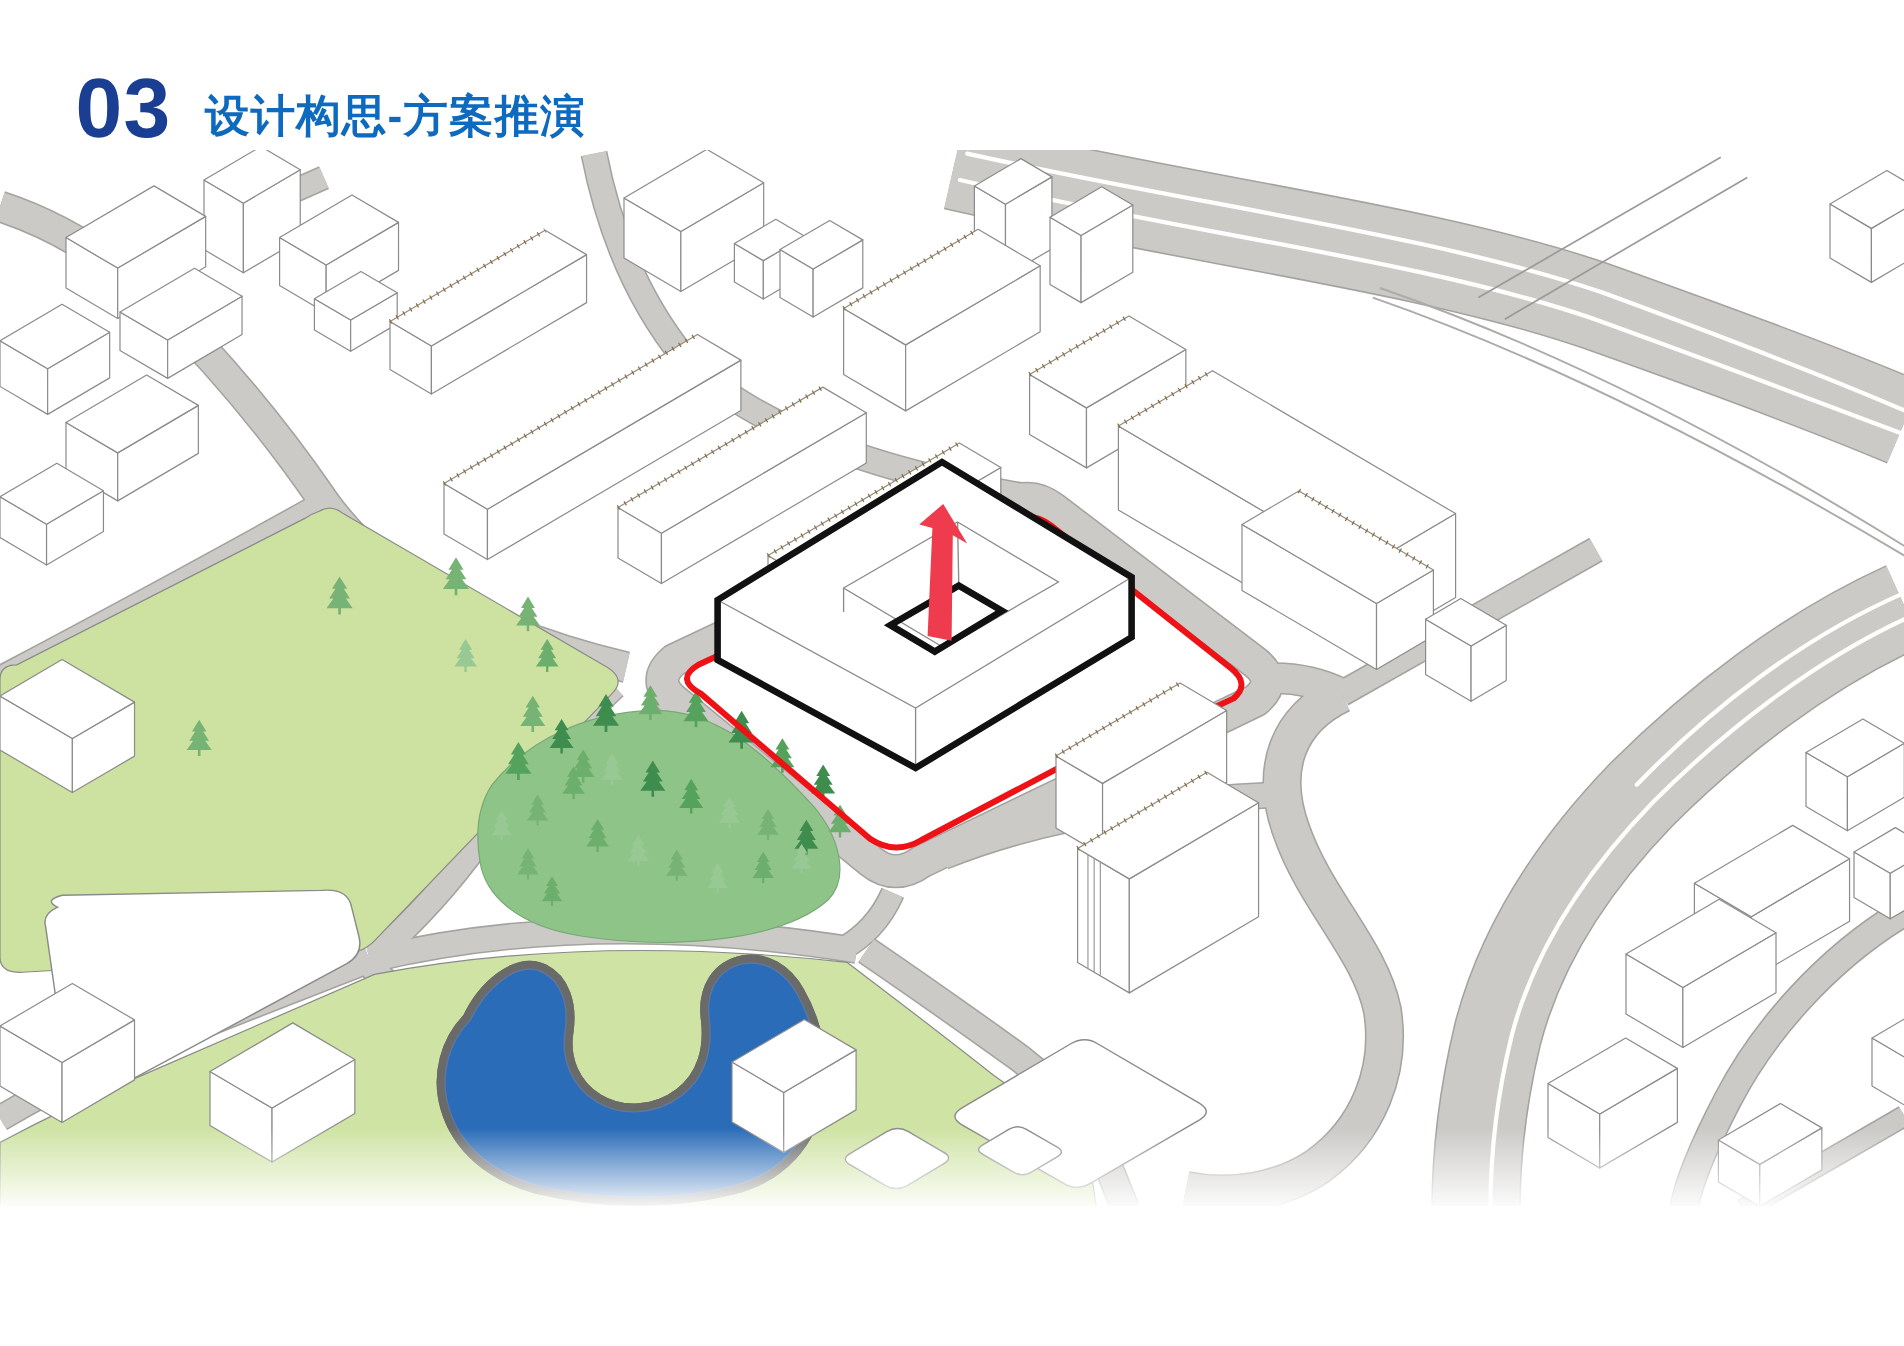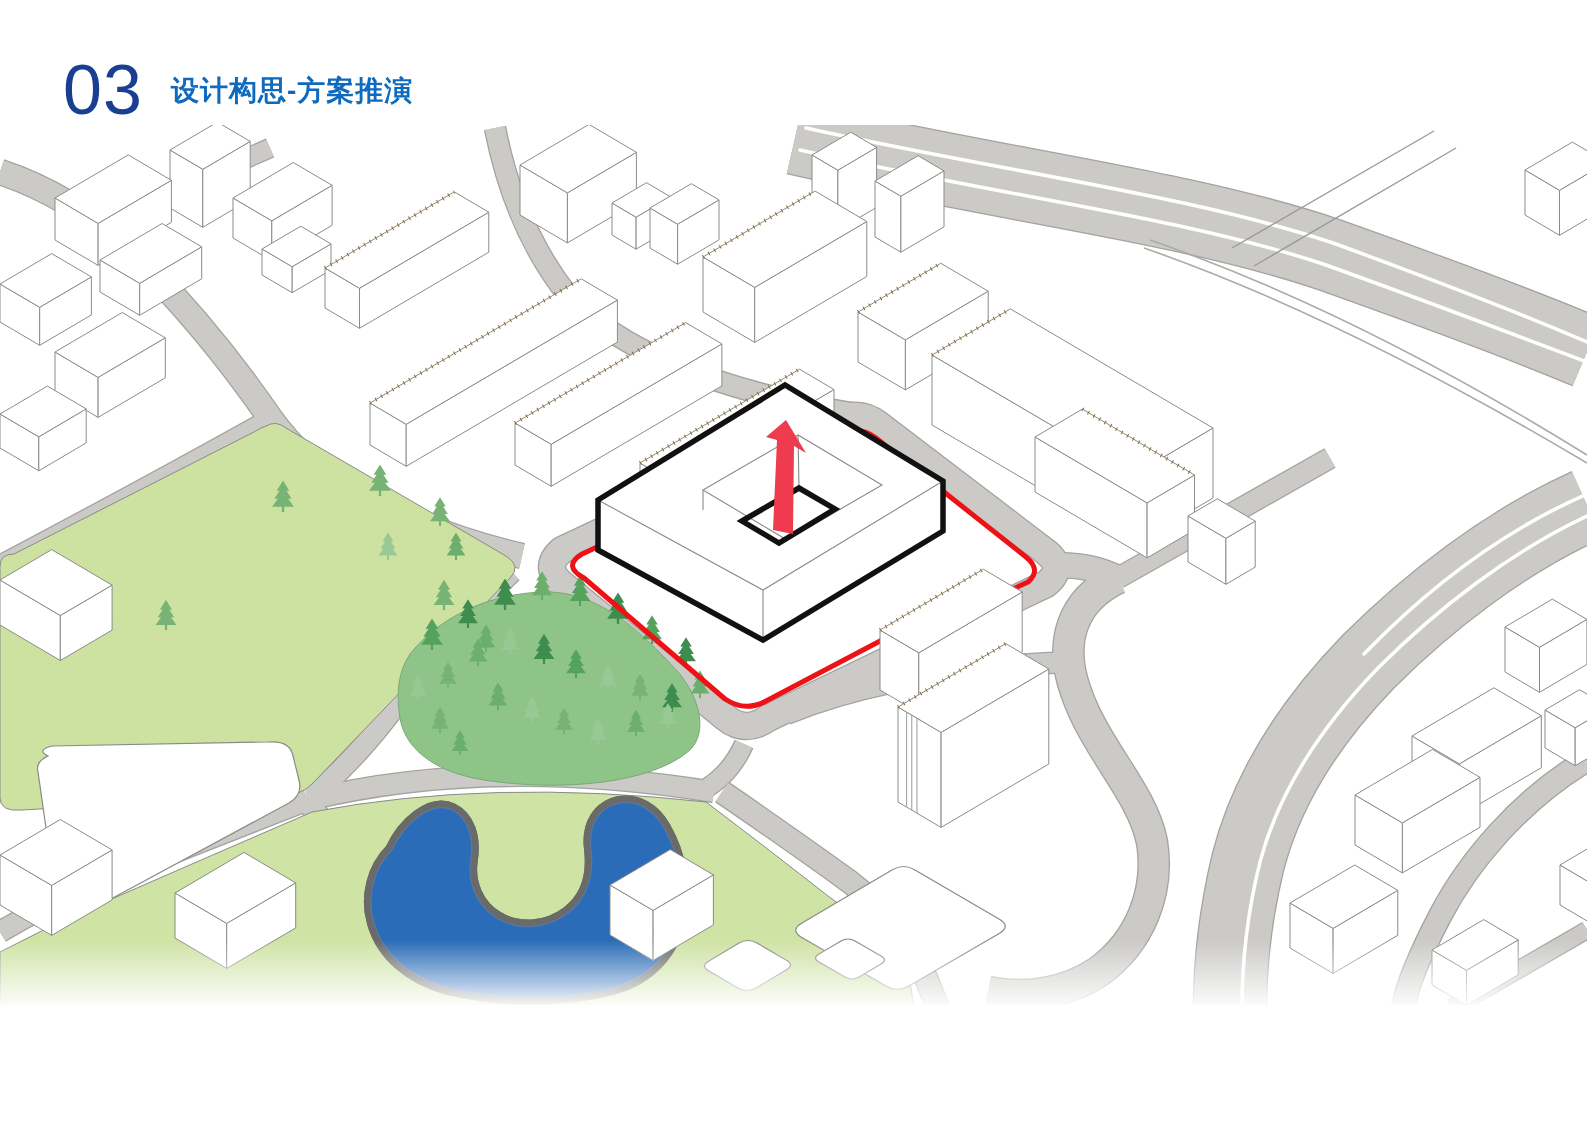--- a/index.html
+++ b/index.html
@@ -2,25 +2,25 @@
 <html style="--header-number: #1a3f92; --header-title: #0d6abf; --site-boundary-red: #ee1116; --arrow-red: #ee3b4d; --massing-black: #111111; --park-green: #cde2a0; --meadow-green: #cfe3a4; --woods-green: #8fc489; --pond-blue: #2a6cb8; --road-gray: #cbcac7; --road-edge-gray: #a4a3a0; --building-fill: #ffffff; --building-outline: #8b8b89; --roof-dots-brown: #8f6a30; --lane-marking-white: #ffffff;"><head>
 <meta charset="utf-8">
 <style>
   html,body{margin:0;padding:0;background:#fff;}
   body{
     width:1587px;height:1122px;position:relative;overflow:hidden;
     font-family:"Liberation Sans","DejaVu Sans",sans-serif;
   }
   .slide-header{position:absolute;left:63px;top:58px;z-index:5;display:flex;align-items:flex-start;}
   .sec-num{
-    font-size:70px;font-weight:normal;line-height:0.92;letter-spacing:1px;
+    font-size:70px;font-weight:bold;line-height:0.92;letter-spacing:1px;
     color:var(--header-number,#1a3f92);
   }
   .sec-title{
-    font-size:28px;font-weight:bold;margin-left:28px;margin-top:14px;letter-spacing:1px;
+    font-size:37px;font-weight:bold;margin-left:28px;margin-top:14px;letter-spacing:1px;
     color:var(--header-title,#0d6abf);
   }
   #scene{position:absolute;left:0;top:0;}
   .road-under{fill:none;stroke:var(--road-edge-gray,#a2a19e);stroke-linejoin:round;stroke-linecap:butt;}
   .road-over{fill:none;stroke:var(--road-gray,#cbcac7);stroke-linejoin:round;stroke-linecap:butt;}
   .lane{fill:none;stroke:var(--lane-marking-white,#fff);stroke-width:3.5;stroke-linecap:round;}
   .curb{fill:none;stroke:#ababa8;stroke-width:1.6;}
   .ramp{fill:none;stroke:#9a9a98;stroke-width:1.4;}
   .park{fill:var(--park-green,#cde2a0);stroke:#8a8a88;stroke-width:1;}
   .meadow{fill:var(--meadow-green,#cfe3a4);stroke:#8a8a88;stroke-width:1;}

